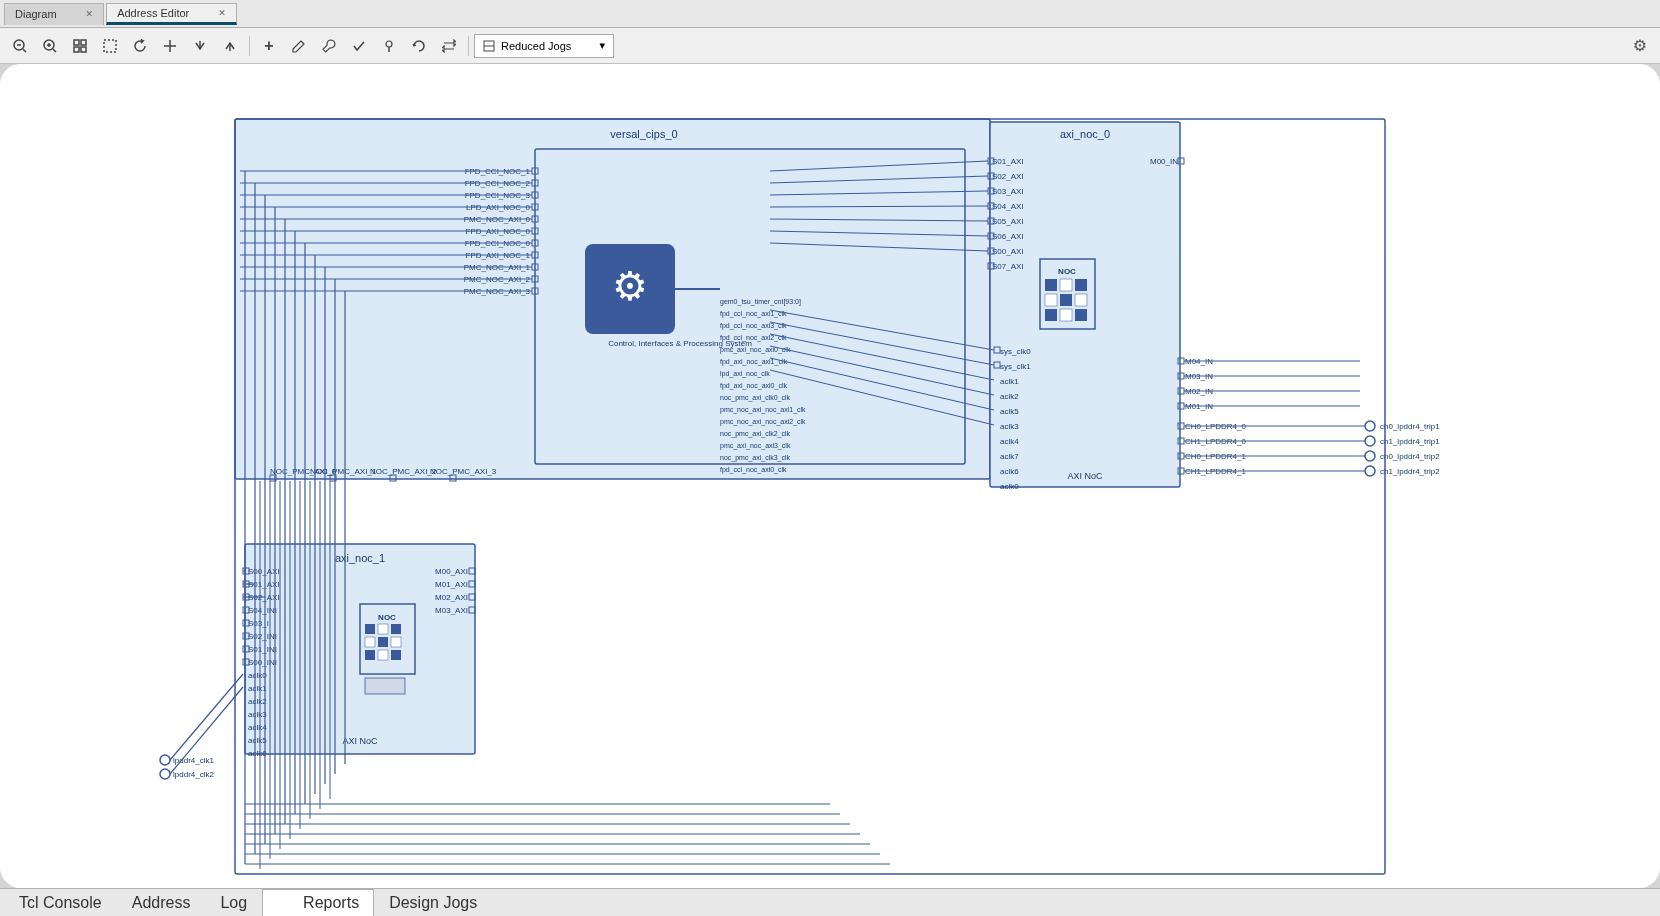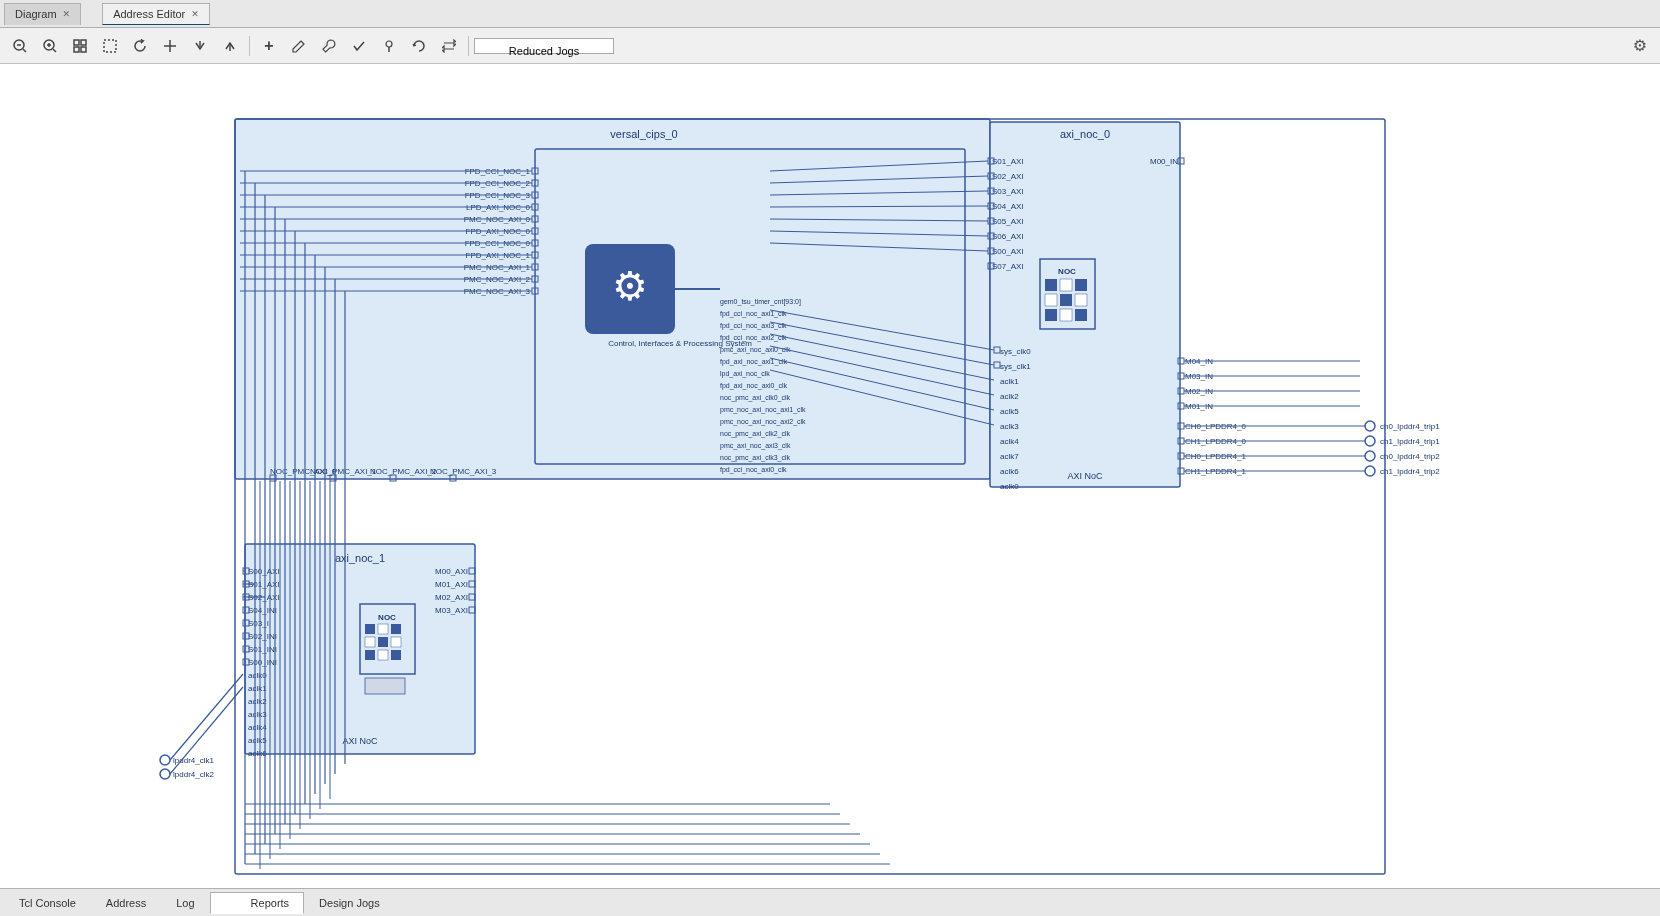--- a/index.html
+++ b/index.html
@@ -19,25 +19,25 @@
       align-items: center;
       padding: 4px 10px;
       background: #d4d4d4;
       border: 1px solid #b0b0b0;
       border-bottom: none;
       margin-right: 2px;
       cursor: pointer;
       height: 22px;
       font-size: 11px;
       color: #333;
+      gap: 23px;
     }
     .tab.active {
       background: #f0f0f0;
-      border-bottom: 1px solid #0c4a6e;
-      margin-left: 19px;
+      border-bottom: 3px solid #0c4a6e;
     }
     .tab-close {
       margin-left: 6px;
       font-size: 9px;
       color: #666;
       cursor: pointer;
     }
 
     
     .toolbar {
@@ -60,27 +60,26 @@
       justify-content: center;
       font-size: 14px;
       color: #444;
     }
     .toolbar-sep { width: 1px; height: 20px; background: #c0c0c0; margin: 0 3px; }
     .toolbar-dropdown {
       display: flex;
       align-items: center;
       border: 1px solid #aaa;
       background: white;
-      height: 16px;
+      height: 24px;
       padding: 0 8px;
       cursor: pointer;
       font-size: 11px;
       min-width: 140px;
       gap: 6px;
-      flex-direction: column;
     }
     .toolbar-dropdown-arrow { margin-left: auto; }
     .gear-btn {
       margin-left: auto;
       width: 28px;
       height: 26px;
       border: none;
       background: transparent;
       cursor: pointer;
       font-size: 16px;
@@ -90,40 +89,41 @@
       justify-content: center;
     }
 
     
     .main-canvas {
       background: #f5f5f5;
       position: relative;
       width: 1660px;
       height: calc(916px - 28px - 36px - 28px);
       overflow: hidden;
+      border-radius: 21px;
     }
 
     svg.diagram {
       width: 100%;
       height: 100%;
     }
 
     
     .status-bar {
       display: flex;
       align-items: center;
       background: #e8e8e8;
       border-top: 1px solid #b0b0b0;
       height: 28px;
       padding: 0 4px;
     }
     .status-tab {
       padding: 4px 14px;
       cursor: pointer;
-      font-size: 11px;
+      font-size: 16px;
       color: #333;
       border: 1px solid transparent;
     }
     .status-tab.active {
       background: white;
       border-color: #b0b0b0;
       border-bottom-color: white;
       padding-left: 40px;
     }
   </style>

